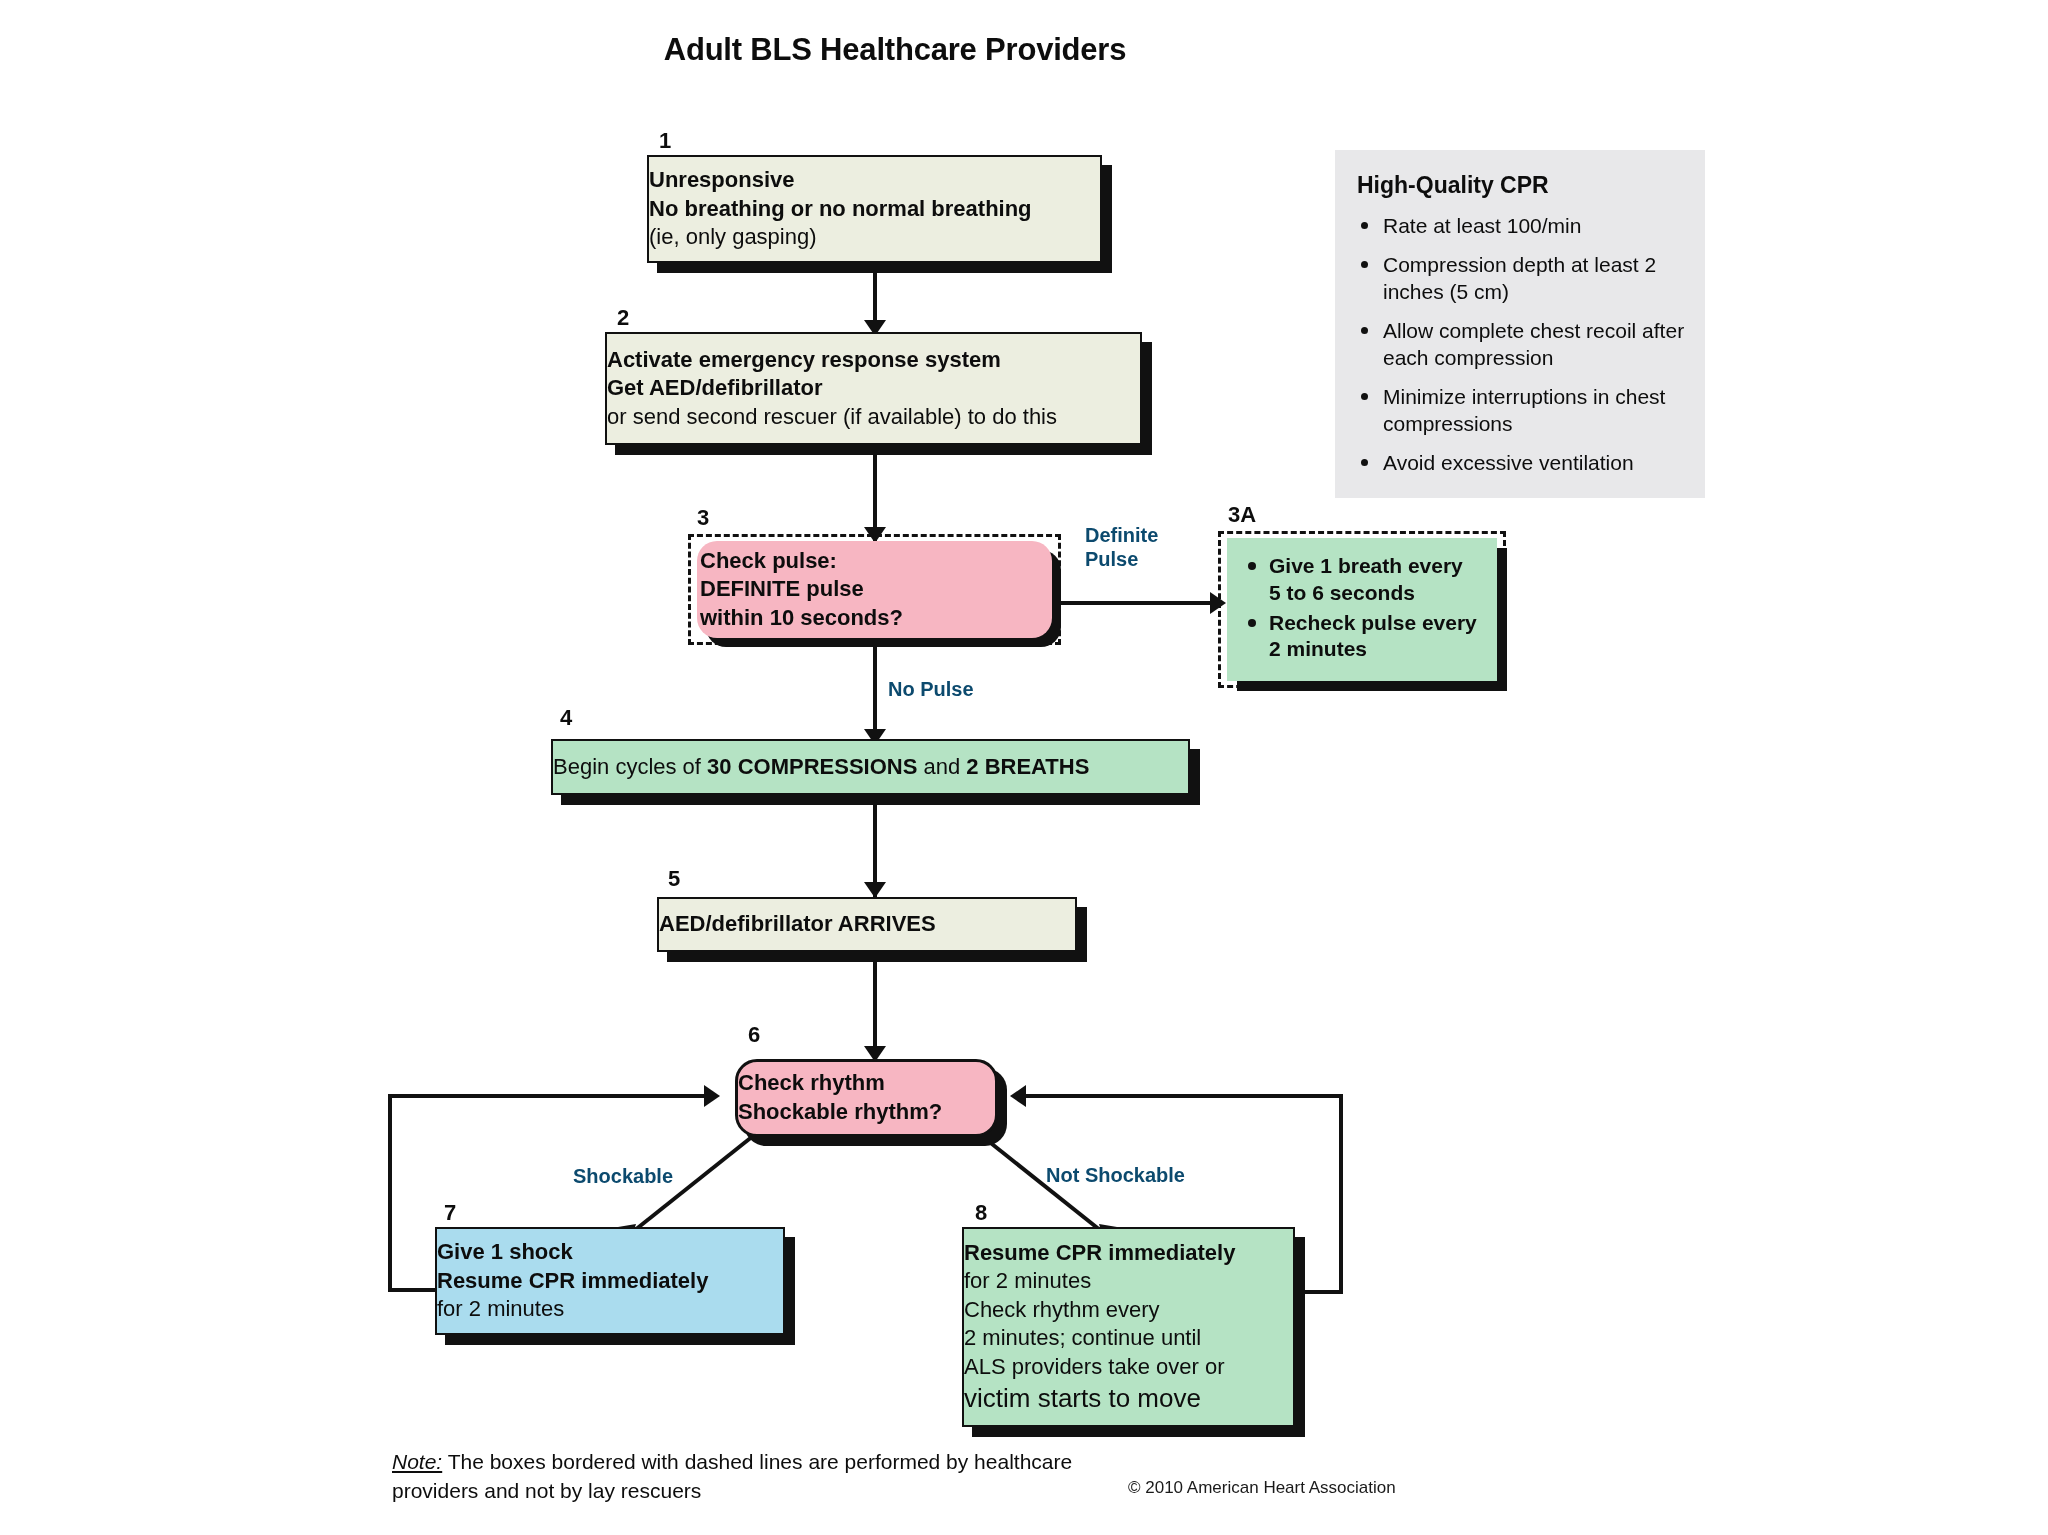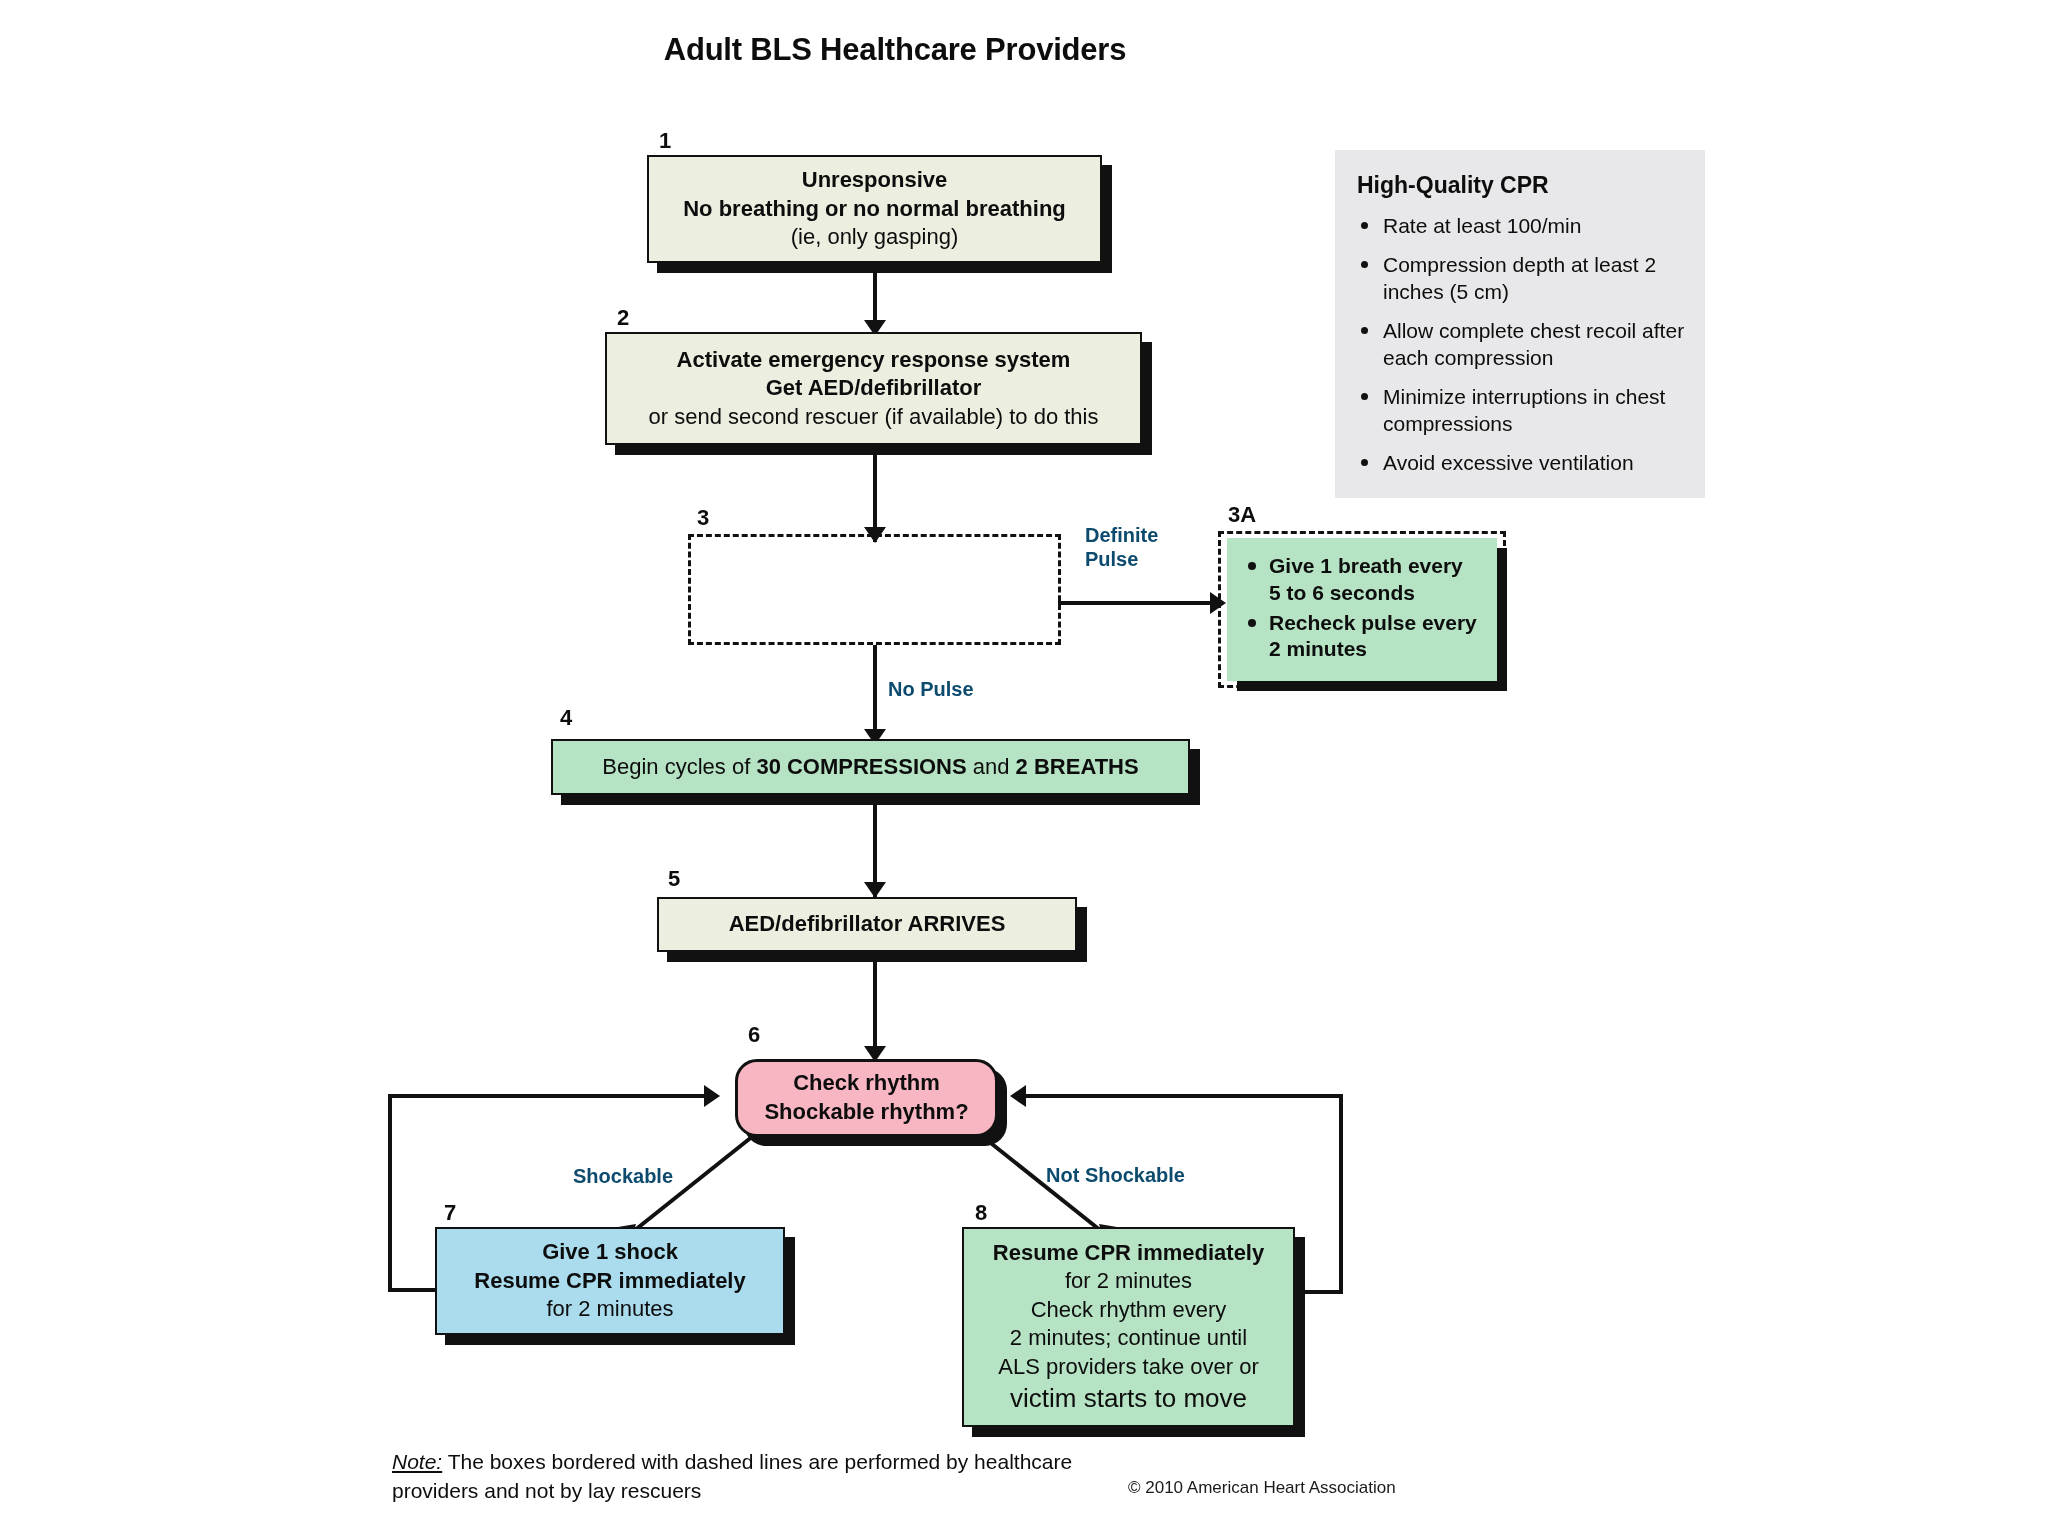--- a/index.html
+++ b/index.html
@@ -25,21 +25,21 @@
     font-weight:bold;
     letter-spacing:-0.2px;
     color:#0d0d0d;
   }
   
   .node{
     position:absolute;
     box-sizing:border-box;
     display:flex;
     flex-direction:column;
-    align-items:center;
+    align-items:flex-start;
     justify-content:center;
     text-align:center;
     line-height:1.30;
     color:#0d0d0d;
     z-index:6;
   }
   .node .ln{display:block;white-space:nowrap;}
   .b{font-weight:bold;}
   .n{font-weight:normal;}
 
@@ -228,20 +228,25 @@
     <span class="ln b" style="font-size:22px;">Activate emergency response system</span>
     <span class="ln b" style="font-size:22px;">Get AED/defibrillator</span>
     <span class="ln n" style="font-size:22px;">or send second rescuer (if available) to do this</span>
   </div>
 
   <div class="vline" style="left:873px; top:445px; height:97px;"></div>
   <div class="arrowdown" style="left:864px; top:527px;"></div>
 
   <div class="stepnum" style="left:697px; top:505px;">3</div>
   <div class="dashwrap" style="left:688px; top:534px; width:373px; height:111px;"></div>
+  <div class="node fill-pink round-dashed" style="left:697px; top:541px; width:355px; height:97px;">
+    <span class="ln b" style="font-size:22px;">Check pulse:</span>
+    <span class="ln b" style="font-size:22px;">DEFINITE pulse</span>
+    <span class="ln b" style="font-size:22px;">within 10 seconds?</span>
+  </div>
 
   <div class="hline" style="left:1058px; top:601px; width:164px;"></div>
   <div class="arrowright" style="left:1210px; top:592px;"></div>
   <div class="edgelabel" style="left:1085px; top:524px;">Definite
 Pulse</div>
 
   <div class="stepnum" style="left:1228px; top:502px;">3A</div>
   <div class="dashwrap" style="left:1218px; top:531px; width:288px; height:157px;"></div>
   <div class="node fill-green" style="left:1227px; top:538px; width:270px; height:143px; box-shadow:10px 10px 0 0 #111; align-items:flex-start; justify-content:center;">
     <ul class="nodelist" style="padding-left:18px;">

